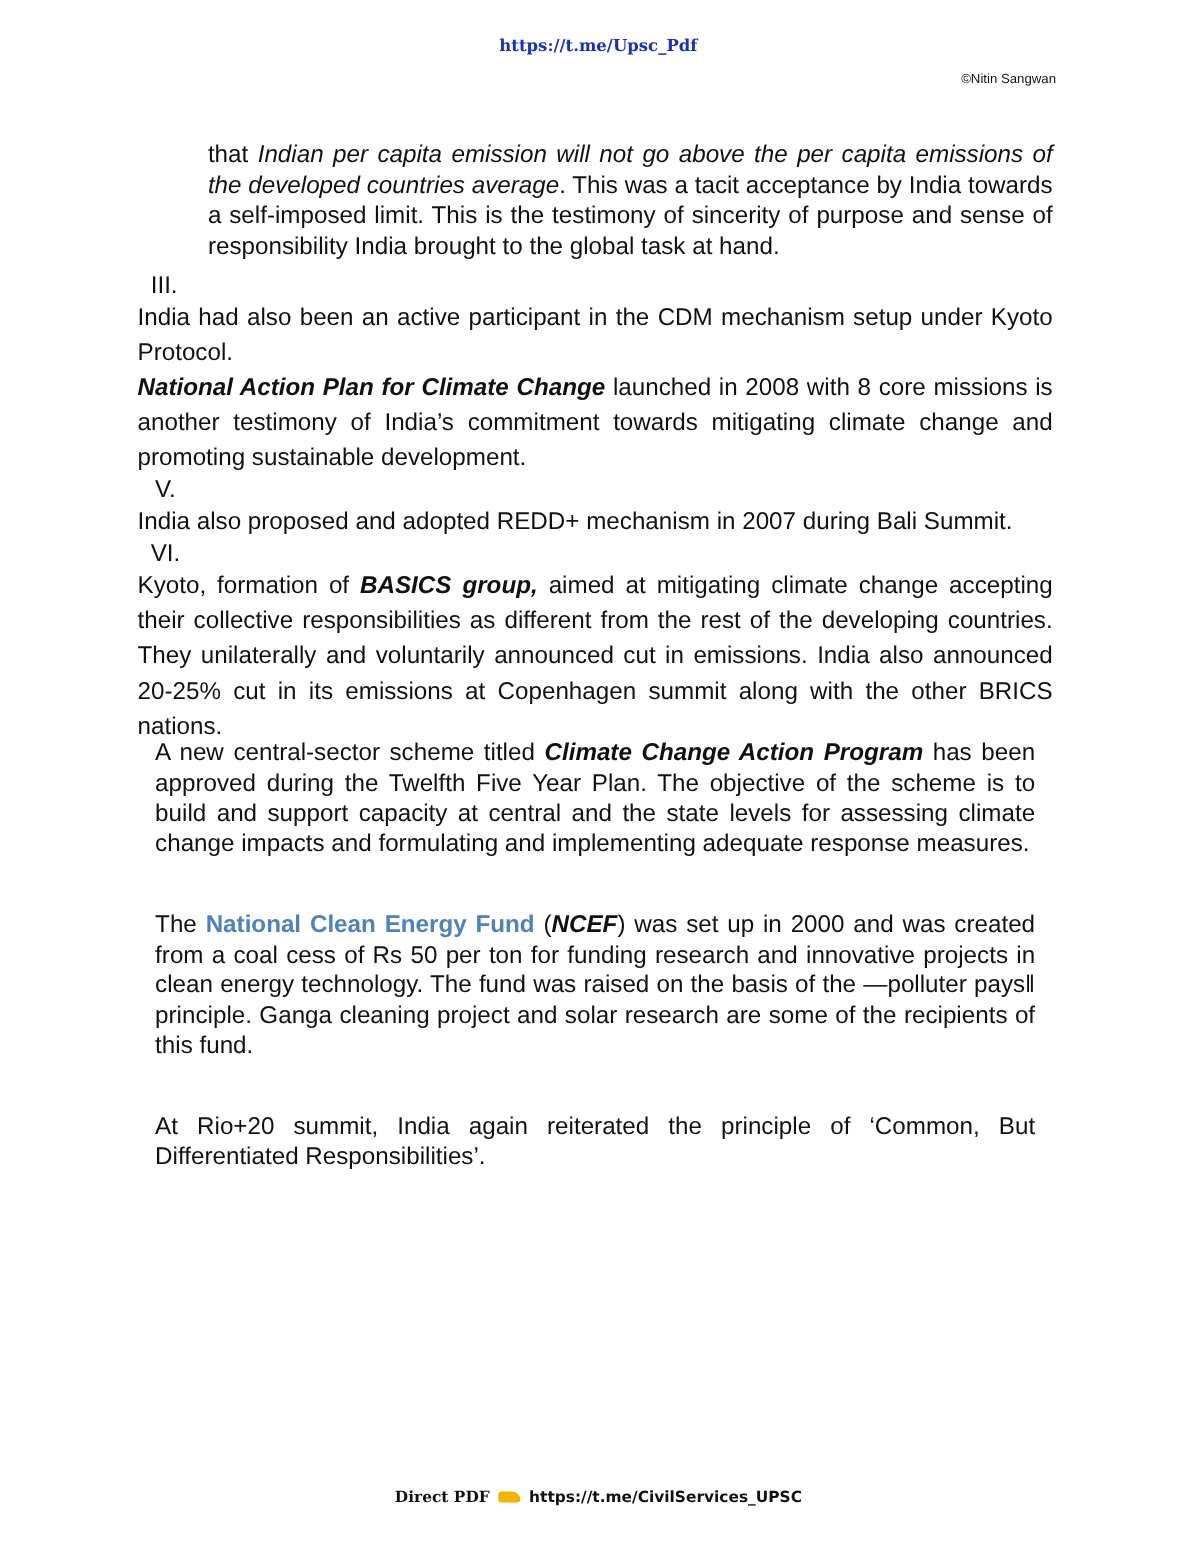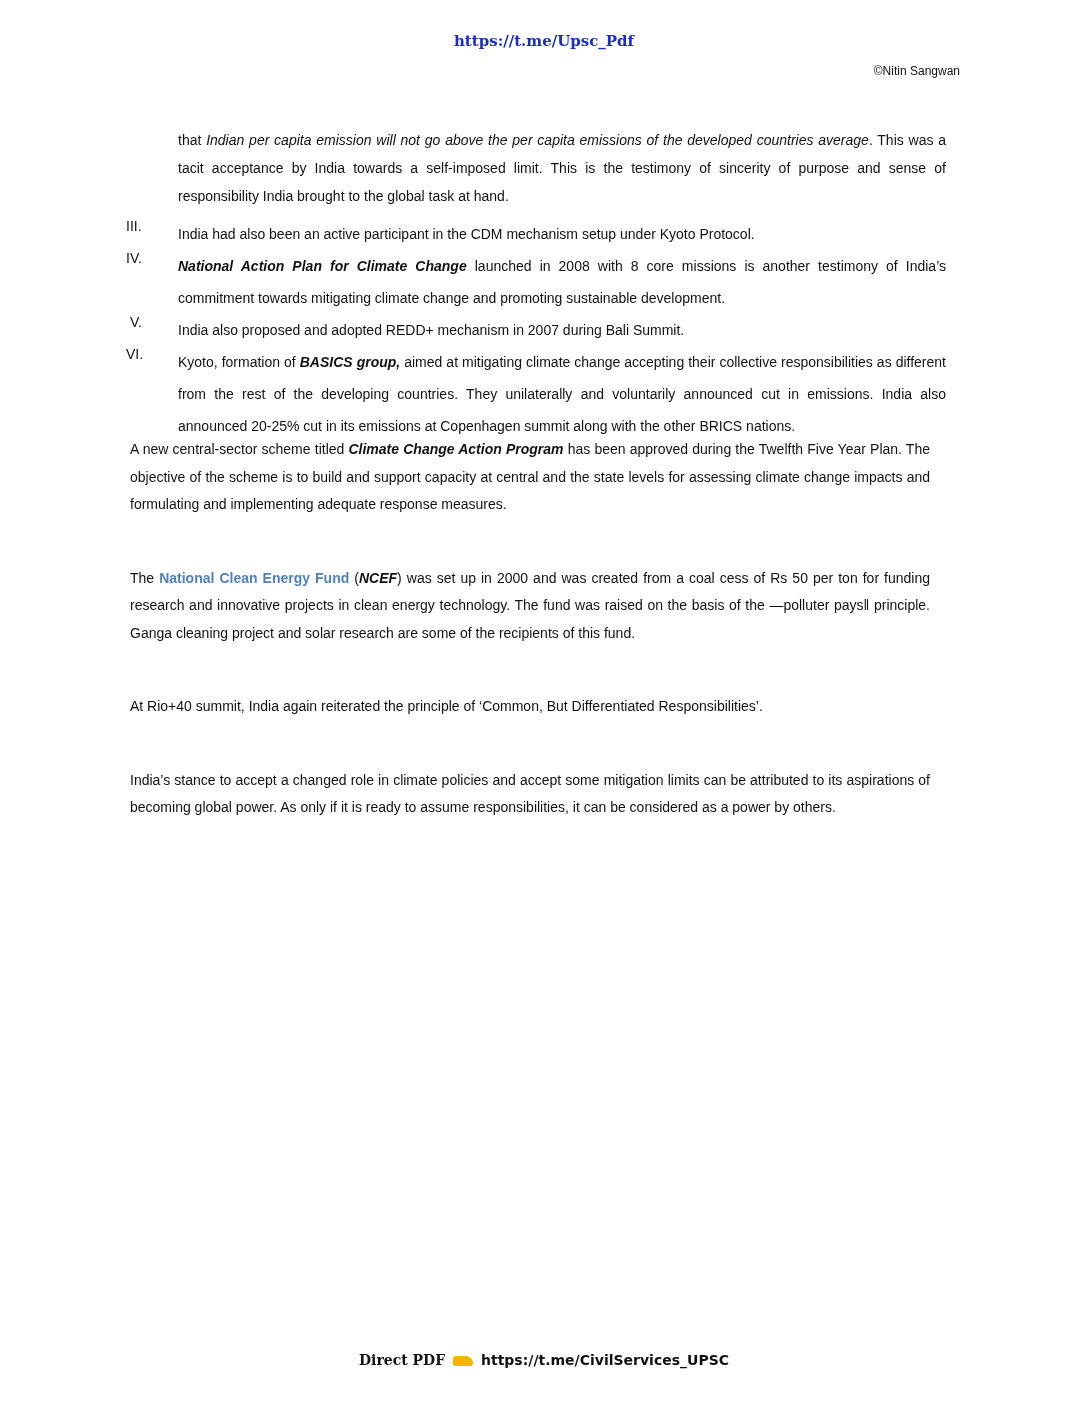--- a/index.html
+++ b/index.html
@@ -1,23 +1,23 @@
 <!DOCTYPE html>
 <html><head>
 <meta charset="utf-8">
 <style>
   html, body { margin: 0; padding: 0; background: #ffffff; }
   body { width: 1088px; height: 1408px; position: relative; overflow: hidden;
          font-family: "Liberation Sans Narrow", "Liberation Sans", sans-serif; color: #111; }
   .top-link { position: absolute; top: 32px; left: 0; width: 1088px; text-align: center;
               font-family: "DejaVu Serif", serif; font-weight: bold; font-size: 15px; color: #1a2fbf; }
   .author { position: absolute; top: 64px; right: 128px; font-size: 12px; color: #111; }
-  .content { position: absolute; left: 114px; top: 126px; width: 832px; font-size: 14px; }
+  .content { position: absolute; left: 125px; top: 126px; width: 832px; font-size: 22px; }
   .cont { margin-left: 64px; line-height: 28px; text-align: justify; }
-  .item { display: flex; }
+  .item { display: flex; flex-direction: column; }
   .num { width: 64px; flex: none; text-align: left; padding-left: 12px; box-sizing: border-box; }
   .itxt { flex: 1; text-align: justify; line-height: 32px; }
   .para { line-height: 27.5px; text-align: justify; margin: 16px; }
   .gap { height: 14px; }
   b { font-weight: bold; font-style: italic; }
   .blue { color: #4f81bd; font-weight: bold; }
   .footer { position: absolute; top: 1352px; left: 0; width: 1088px; text-align: center; font-size: 14px; }
   .footer .dp { font-family: "DejaVu Serif", serif; font-weight: bold; color: #111; }
   .footer .ic { display: inline-block; width: 20px; height: 10px; background: #f5b400; border-radius: 3px 8px 3px 3px; margin: 0 4px; vertical-align: middle; }
   .footer .fl { font-family: "DejaVu Sans", sans-serif; font-weight: bold; color: #111; }
@@ -31,41 +31,39 @@
 <div class="content">
   <div class="cont">
     <span>that </span><i>Indian per capita emission will not go above the per capita emissions of the developed countries average</i><span>. This was a tacit acceptance by India towards a self-imposed limit. This is the testimony of sincerity of purpose and sense of responsibility India brought to the global task at hand.</span>
   </div>
   <div style="height:8px"></div>
   <div class="item">
     <span class="num">III.</span>
     <span class="itxt"><span>India had also been an active participant in the CDM mechanism setup under Kyoto Protocol.</span></span>
   </div>
   <div class="item">
-    <span class="num">IV.</span>
     <span class="itxt"><b>National Action Plan for Climate Change</b><span> launched in 2008 with 8 core missions is another testimony of India’s commitment towards mitigating climate change and promoting sustainable development.</span></span>
   </div>
   <div class="item">
     <span class="num" style="padding-left:16px">V.</span>
     <span class="itxt"><span>India also proposed and adopted REDD+ mechanism in 2007 during Bali Summit.</span></span>
   </div>
   <div class="item">
     <span class="num">VI.</span>
     <span class="itxt"><span>Kyoto, formation of </span><b>BASICS group,</b><span> aimed at mitigating climate change accepting their collective responsibilities as different from the rest of the developing countries. They unilaterally and voluntarily announced cut in emissions. India also announced 20-25% cut in its emissions at Copenhagen summit along with the other BRICS nations.</span></span>
   </div>
   <p class="para" style="margin-top:-6px">
     <span>A new central-sector scheme titled </span><b>Climate Change Action Program</b><span> has been approved during the Twelfth Five Year Plan. The objective of the scheme is to build and support capacity at central and the state levels for assessing climate change impacts and formulating and implementing adequate response measures.</span>
   </p>
   <div class="gap"></div>
   <p class="para">
     <span>The </span><span class="blue">National Clean Energy Fund</span><span> (</span><b>NCEF</b><span>) was set up in 2000 and was created from a coal cess of Rs 50 per ton for funding research and innovative projects in clean energy technology. The fund was raised on the basis of the ―polluter pays‖ principle. Ganga cleaning project and solar research are some of the recipients of this fund.</span>
   </p>
   <div class="gap"></div>
-  <p class="para">At Rio+40 summit, India again reiterated the principle of ‘Common, But Differentiated Responsibilities’.</p>
+  <p class="para">At Rio+20 summit, India again reiterated the principle of ‘Common, But Differentiated Responsibilities’.</p>
   <div class="gap"></div>
-  <p class="para">India’s stance to accept a changed role in climate policies and accept some mitigation limits can be attributed to its aspirations of becoming global power. As only if it is ready to assume responsibilities, it can be considered as a power by others.</p>
 </div>
 
 <div class="footer">
   <span class="dp">Direct PDF</span>
   <span class="ic"></span>
   <span class="fl">https://t.me/CivilServices_UPSC</span>
 </div>
 
 </body></html>

